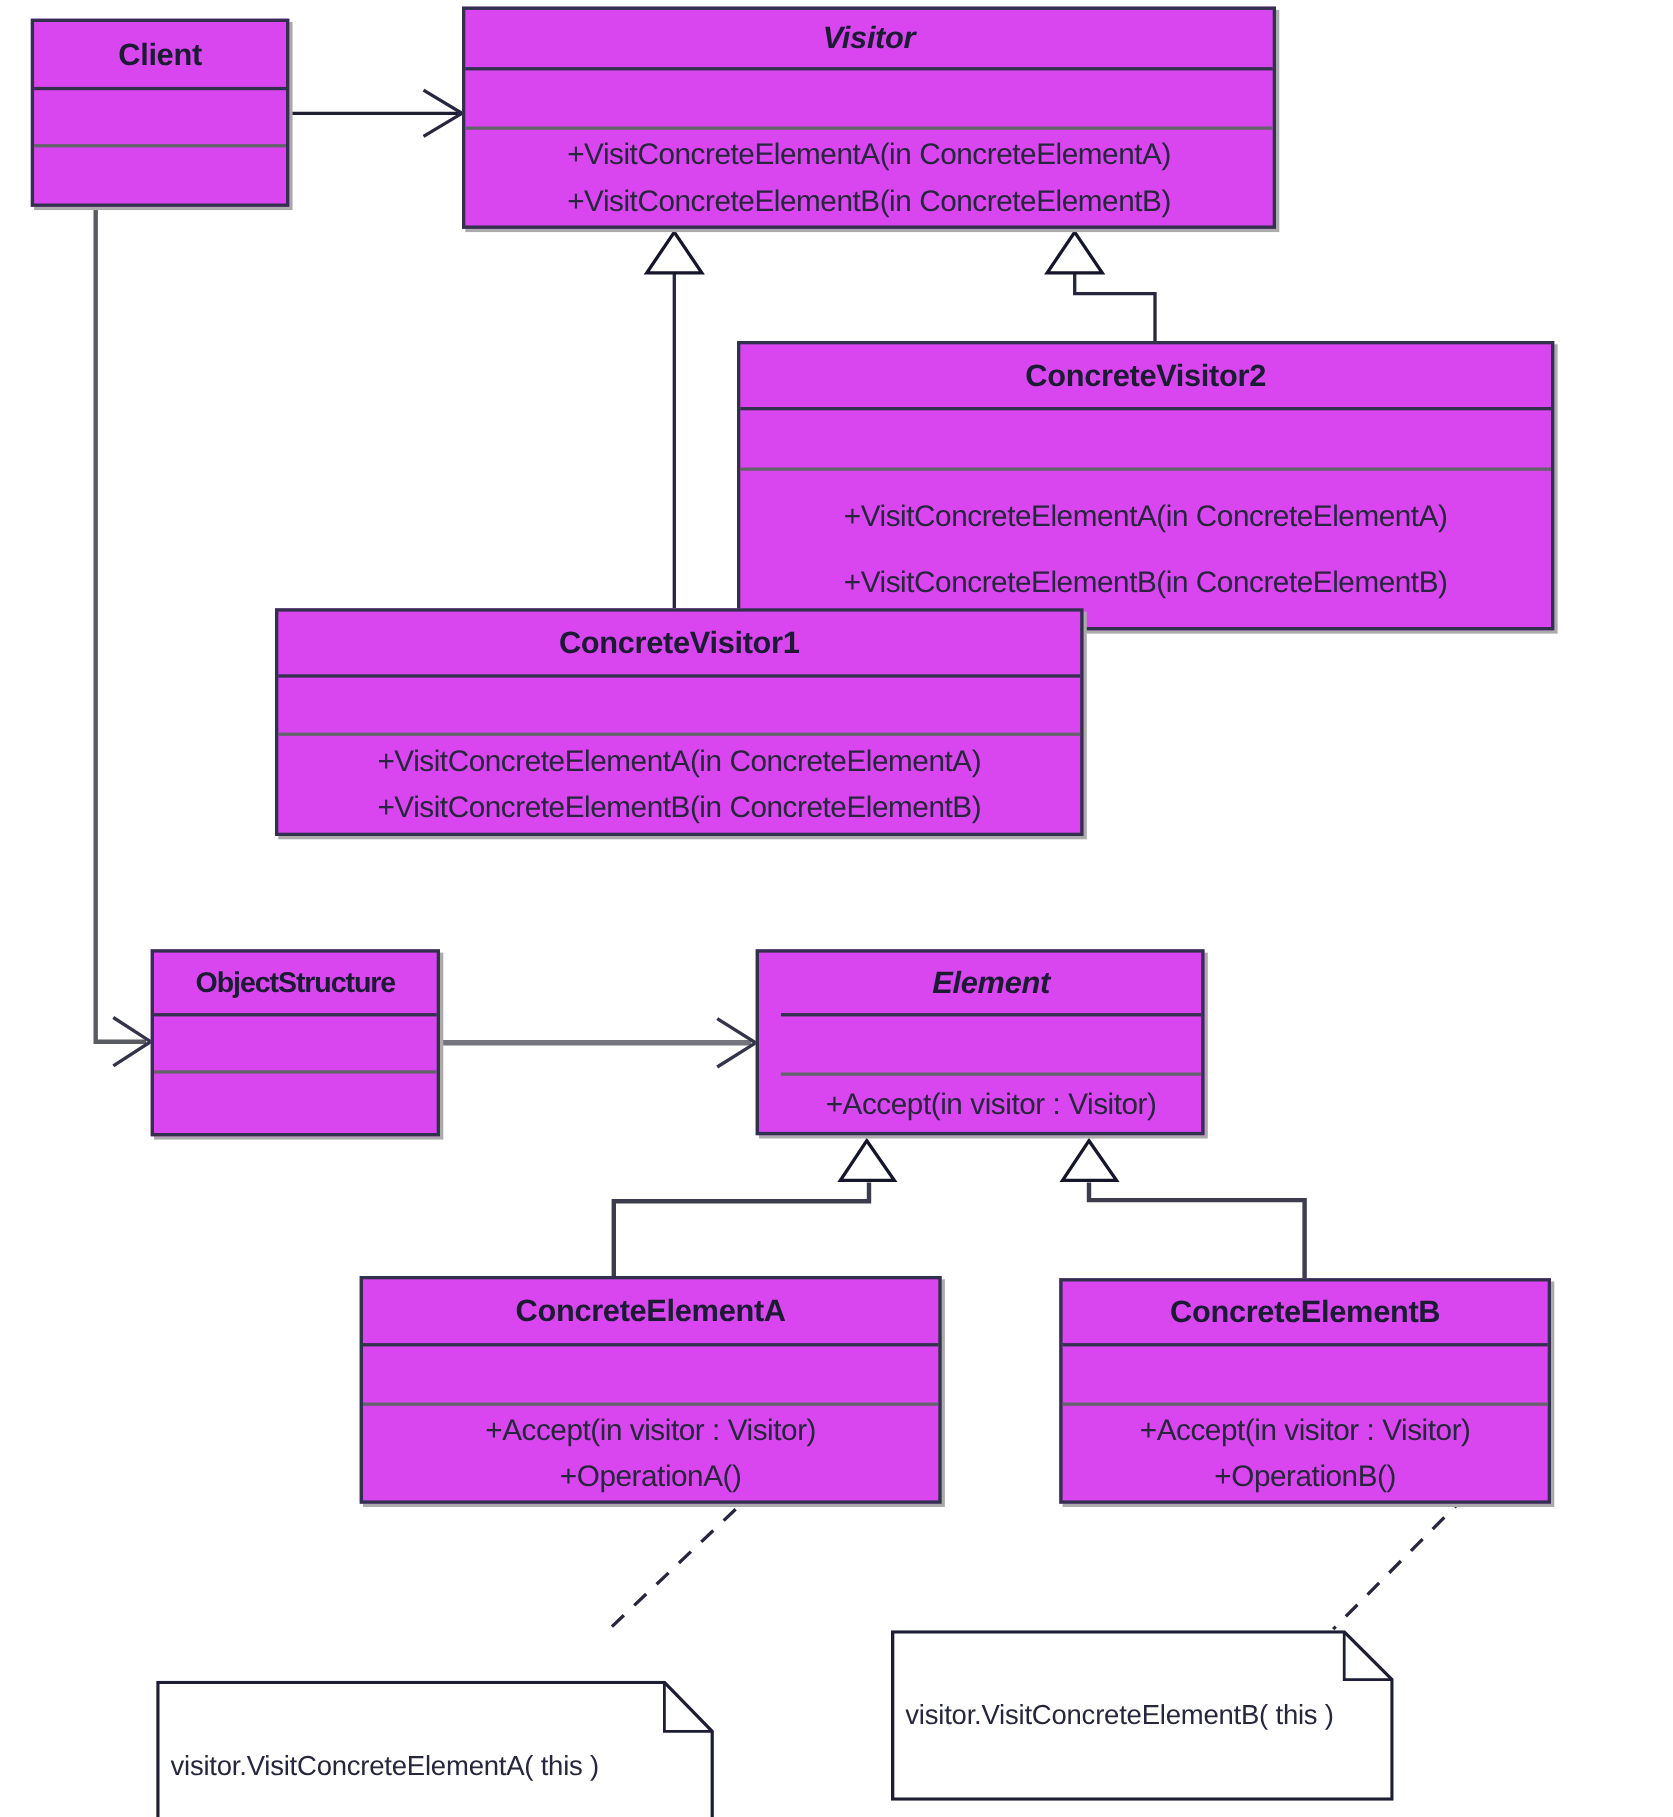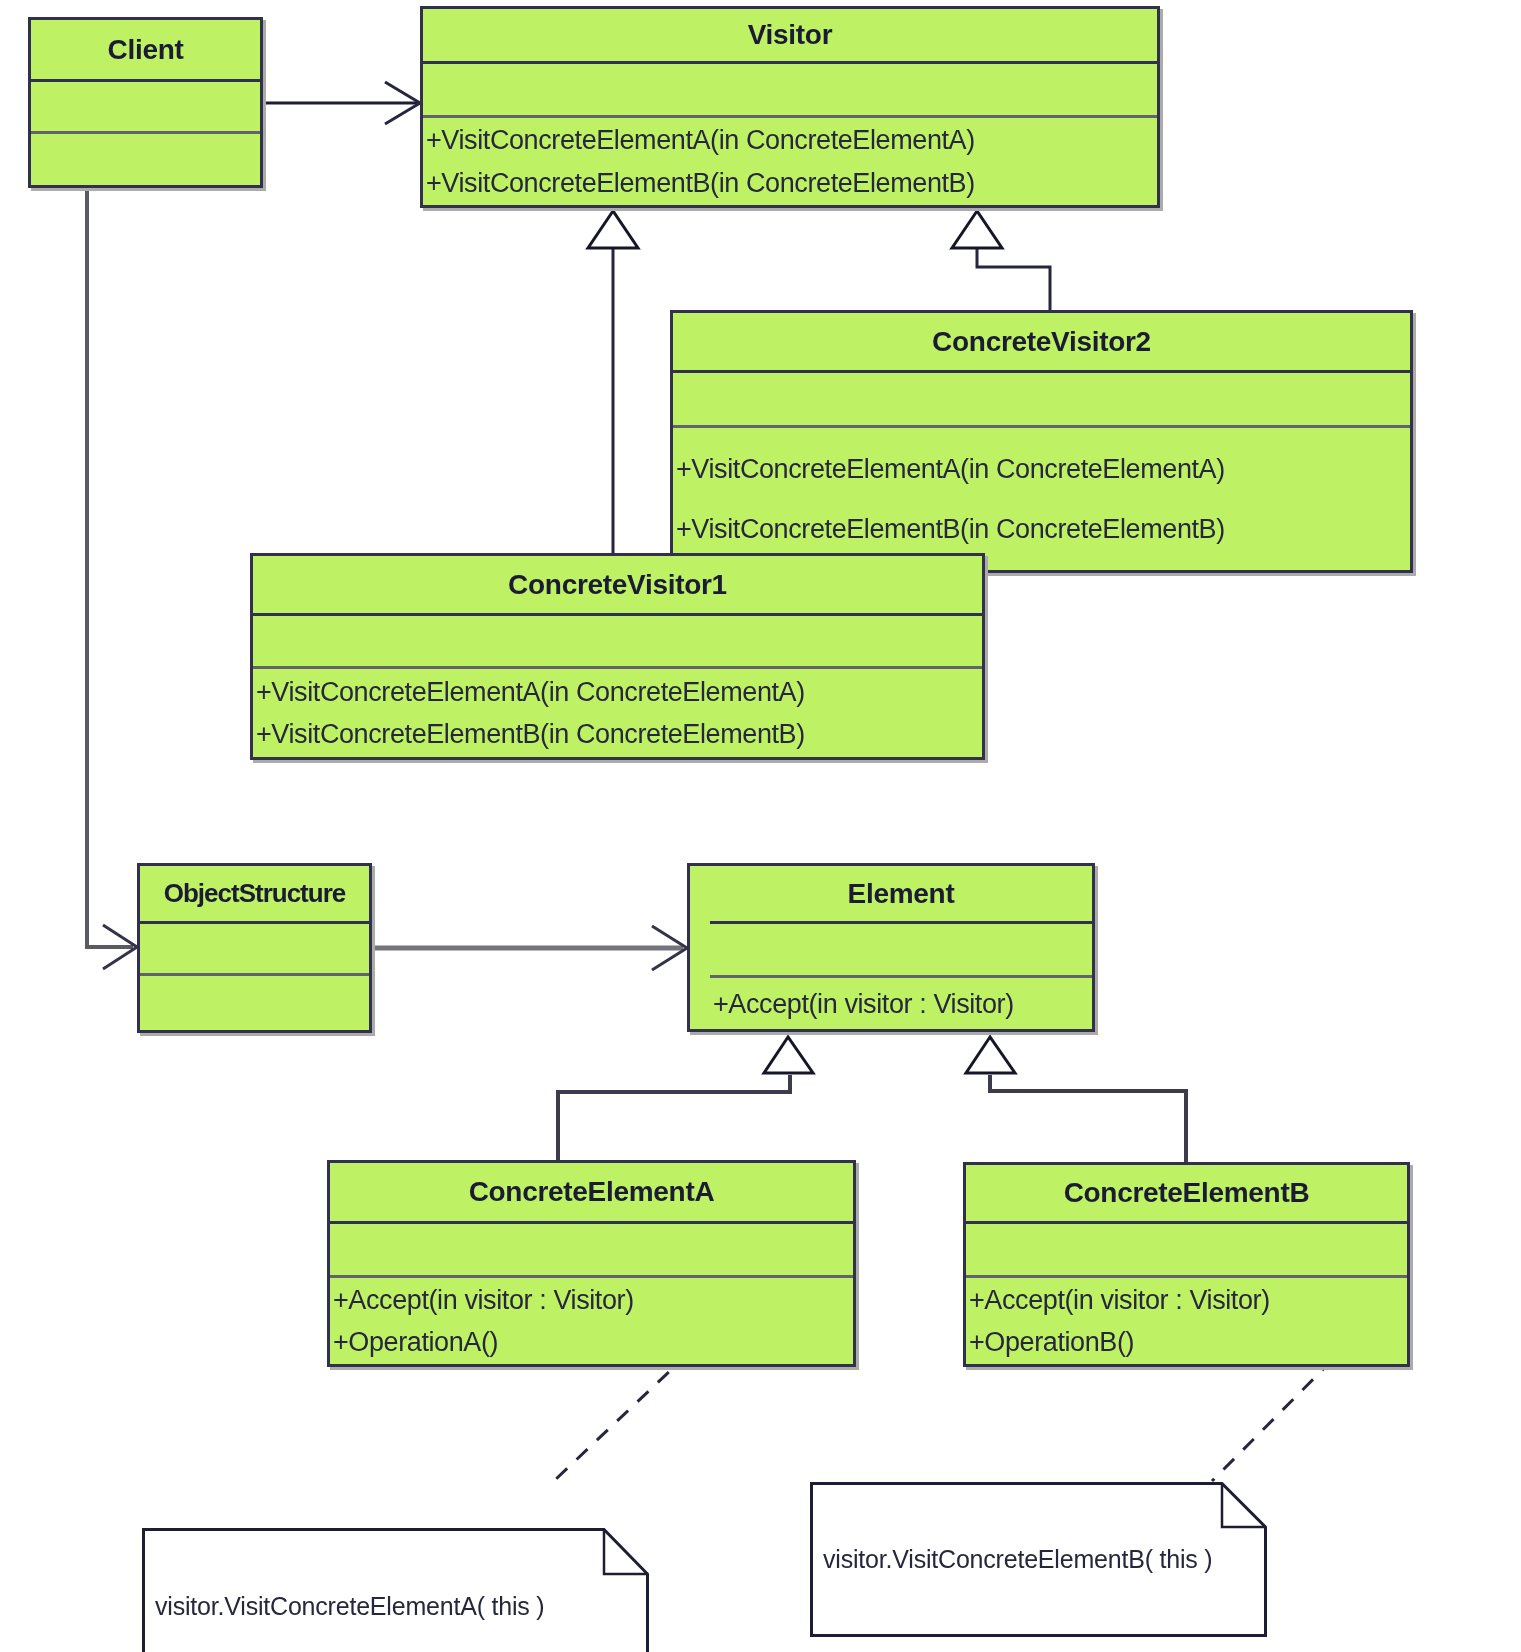--- a/index.html
+++ b/index.html
@@ -3,31 +3,31 @@
 <meta charset="utf-8">
 <style>
   html,body { margin:0; padding:0; background:#ffffff; }
   #canvas {
     position:relative; width:1521px; height:1652px; background:#ffffff;
     font-family:"Liberation Sans", sans-serif; overflow:hidden;
   }
   #wires { position:absolute; left:0; top:0; width:1521px; height:1652px; pointer-events:none; }
 
   .uml-class {
-    position:absolute; box-sizing:border-box; background:#bef264;
+    position:absolute; box-sizing:border-box; background:#d946ef;
     border:3px solid #31314d; box-shadow:3px 3px 0 #ababab;
-    display:flex; flex-direction:column;
+    display:flex; flex-direction:column;text-align:center;
   }
   .c-title {
     box-sizing:border-box; border-bottom:3px solid #31314d;
     display:flex; align-items:center; justify-content:center;
     font-weight:bold; font-size:28px; color:#1b1b33; letter-spacing:-0.3px;
     white-space:nowrap; overflow:hidden;
   }
-  .c-title.abstract { }
+  .c-title.abstract { font-style:italic; }
   .c-title.tight { font-size:26px; letter-spacing:-1px; }
   .c-attrs { box-sizing:border-box; border-bottom:3px solid #63636b; }
   .c-methods {
     box-sizing:border-box; flex:1; padding:0 3px;
     display:flex; flex-direction:column; justify-content:space-evenly;
     font-size:27px; color:#26263c; letter-spacing:-0.4px;
   }
   .c-methods .m { line-height:40px; white-space:nowrap; overflow:hidden; }
 
   .uml-note { position:absolute; }
@@ -110,21 +110,21 @@
 
   <div class="uml-class" style="left:250px; top:553px; width:735px; height:207px;">
     <div class="c-title" style="height:60px">ConcreteVisitor1</div>
     <div class="c-attrs" style="height:53px"></div>
     <div class="c-methods">
       <div class="m">+VisitConcreteElementA(in ConcreteElementA)</div>
       <div class="m">+VisitConcreteElementB(in ConcreteElementB)</div>
     </div>
   </div>
 
-  <div class="uml-class" style="left:137px; top:863px; width:235px; height:170px;">
+  <div class="uml-class" style="left:137px; top:863px; width:263px; height:170px;">
     <div class="c-title tight" style="height:58px">ObjectStructure</div>
     <div class="c-attrs" style="height:52px"></div>
     <div class="c-methods"></div>
   </div>
 
   <div class="uml-class" style="left:687px; top:863px; width:408px; height:169px;padding-left:20px;">
     <div class="c-title abstract" style="height:58px">Element</div>
     <div class="c-attrs" style="height:54px"></div>
     <div class="c-methods">
       <div class="m">+Accept(in visitor : Visitor)</div>

